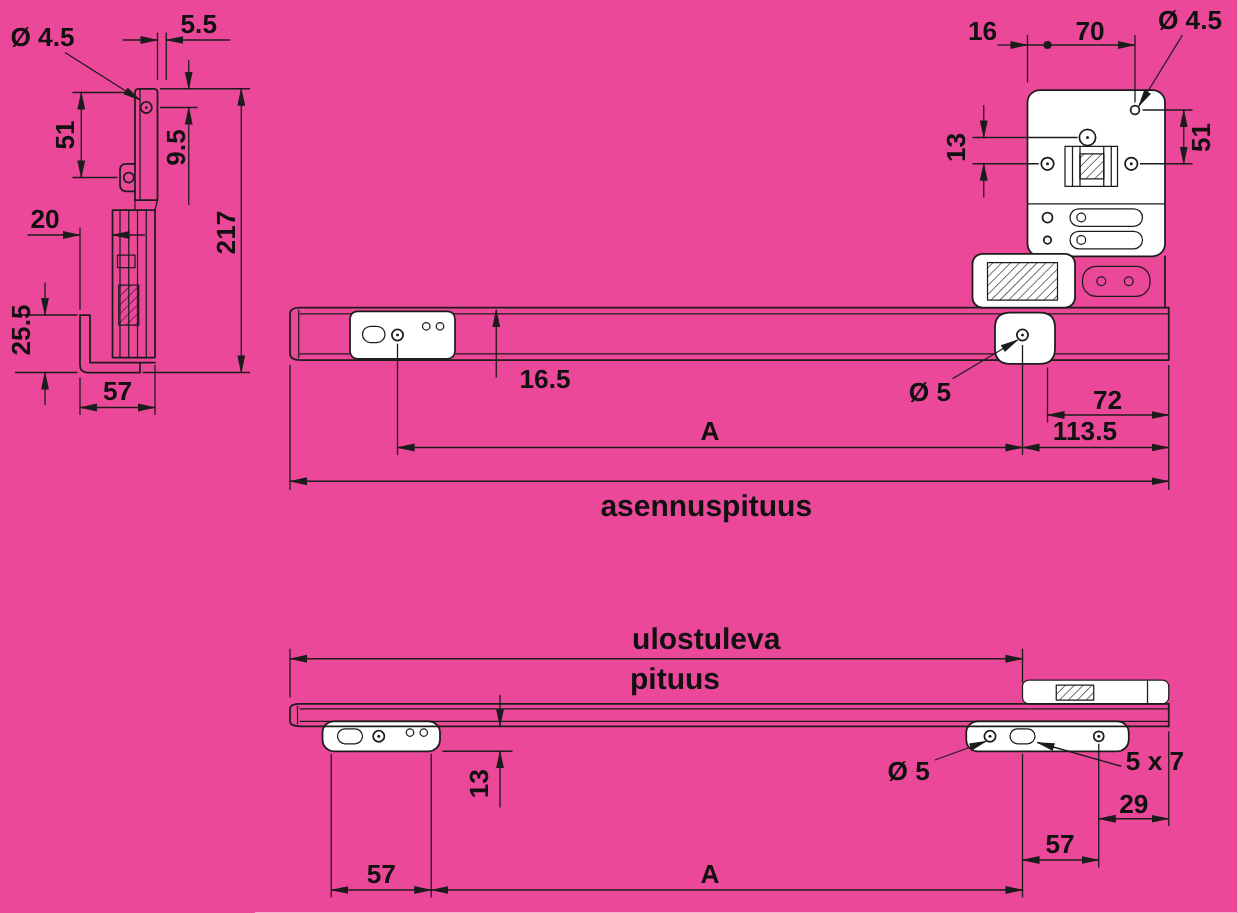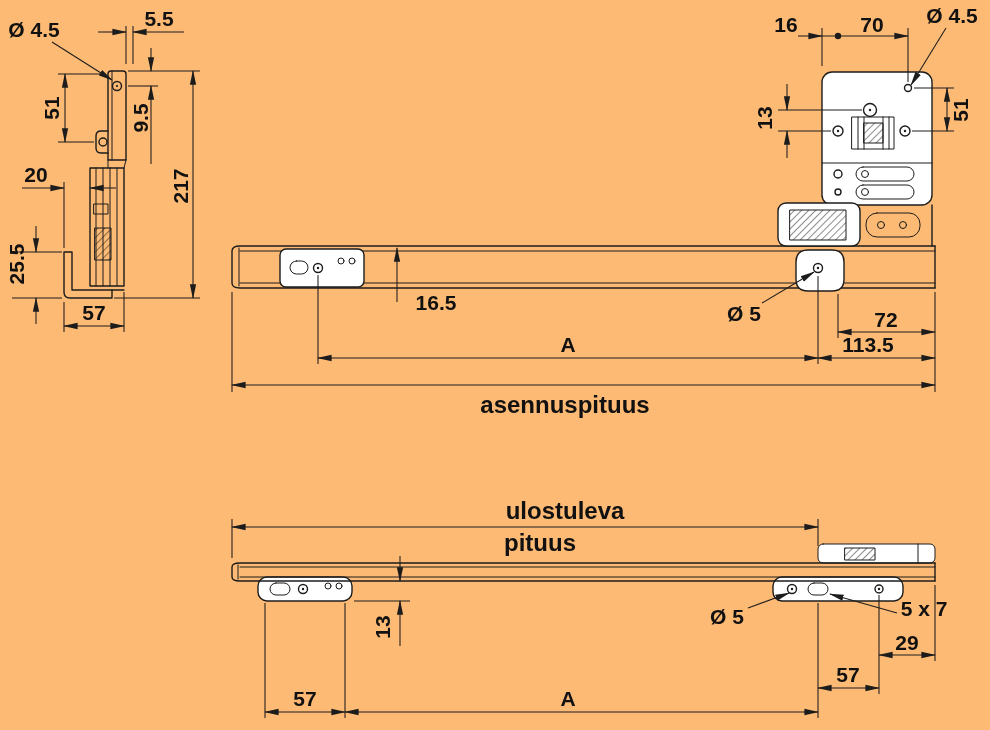--- a/index.html
+++ b/index.html
@@ -1,16 +1,16 @@
 <!DOCTYPE html>
 <html><head>
 <meta charset="utf-8">
 <style>
   html,body{margin:0;padding:0;background:#fff;}
-  .stage{position:relative;width:990px;height:730px;background:#fdba74;overflow:hidden;}
+  .stage{position:relative;width:990px;height:730px;background:#ec4899;overflow:hidden;}
   svg{display:block;}
   .p{fill:none;stroke:#1c1c1c;stroke-width:1.4;stroke-linejoin:round;stroke-linecap:round;}
   .t{stroke-width:1;}
   .wf{fill:#ffffff;}
   .d{fill:none;stroke:#1c1c1c;stroke-width:1.05;}
   .dot{fill:#1c1c1c;stroke:none;}
   .lbl{font:bold 21px "Liberation Sans", sans-serif;fill:#111111;text-anchor:middle;}
   .big{font-size:24px;}
 </style>
 </head>

